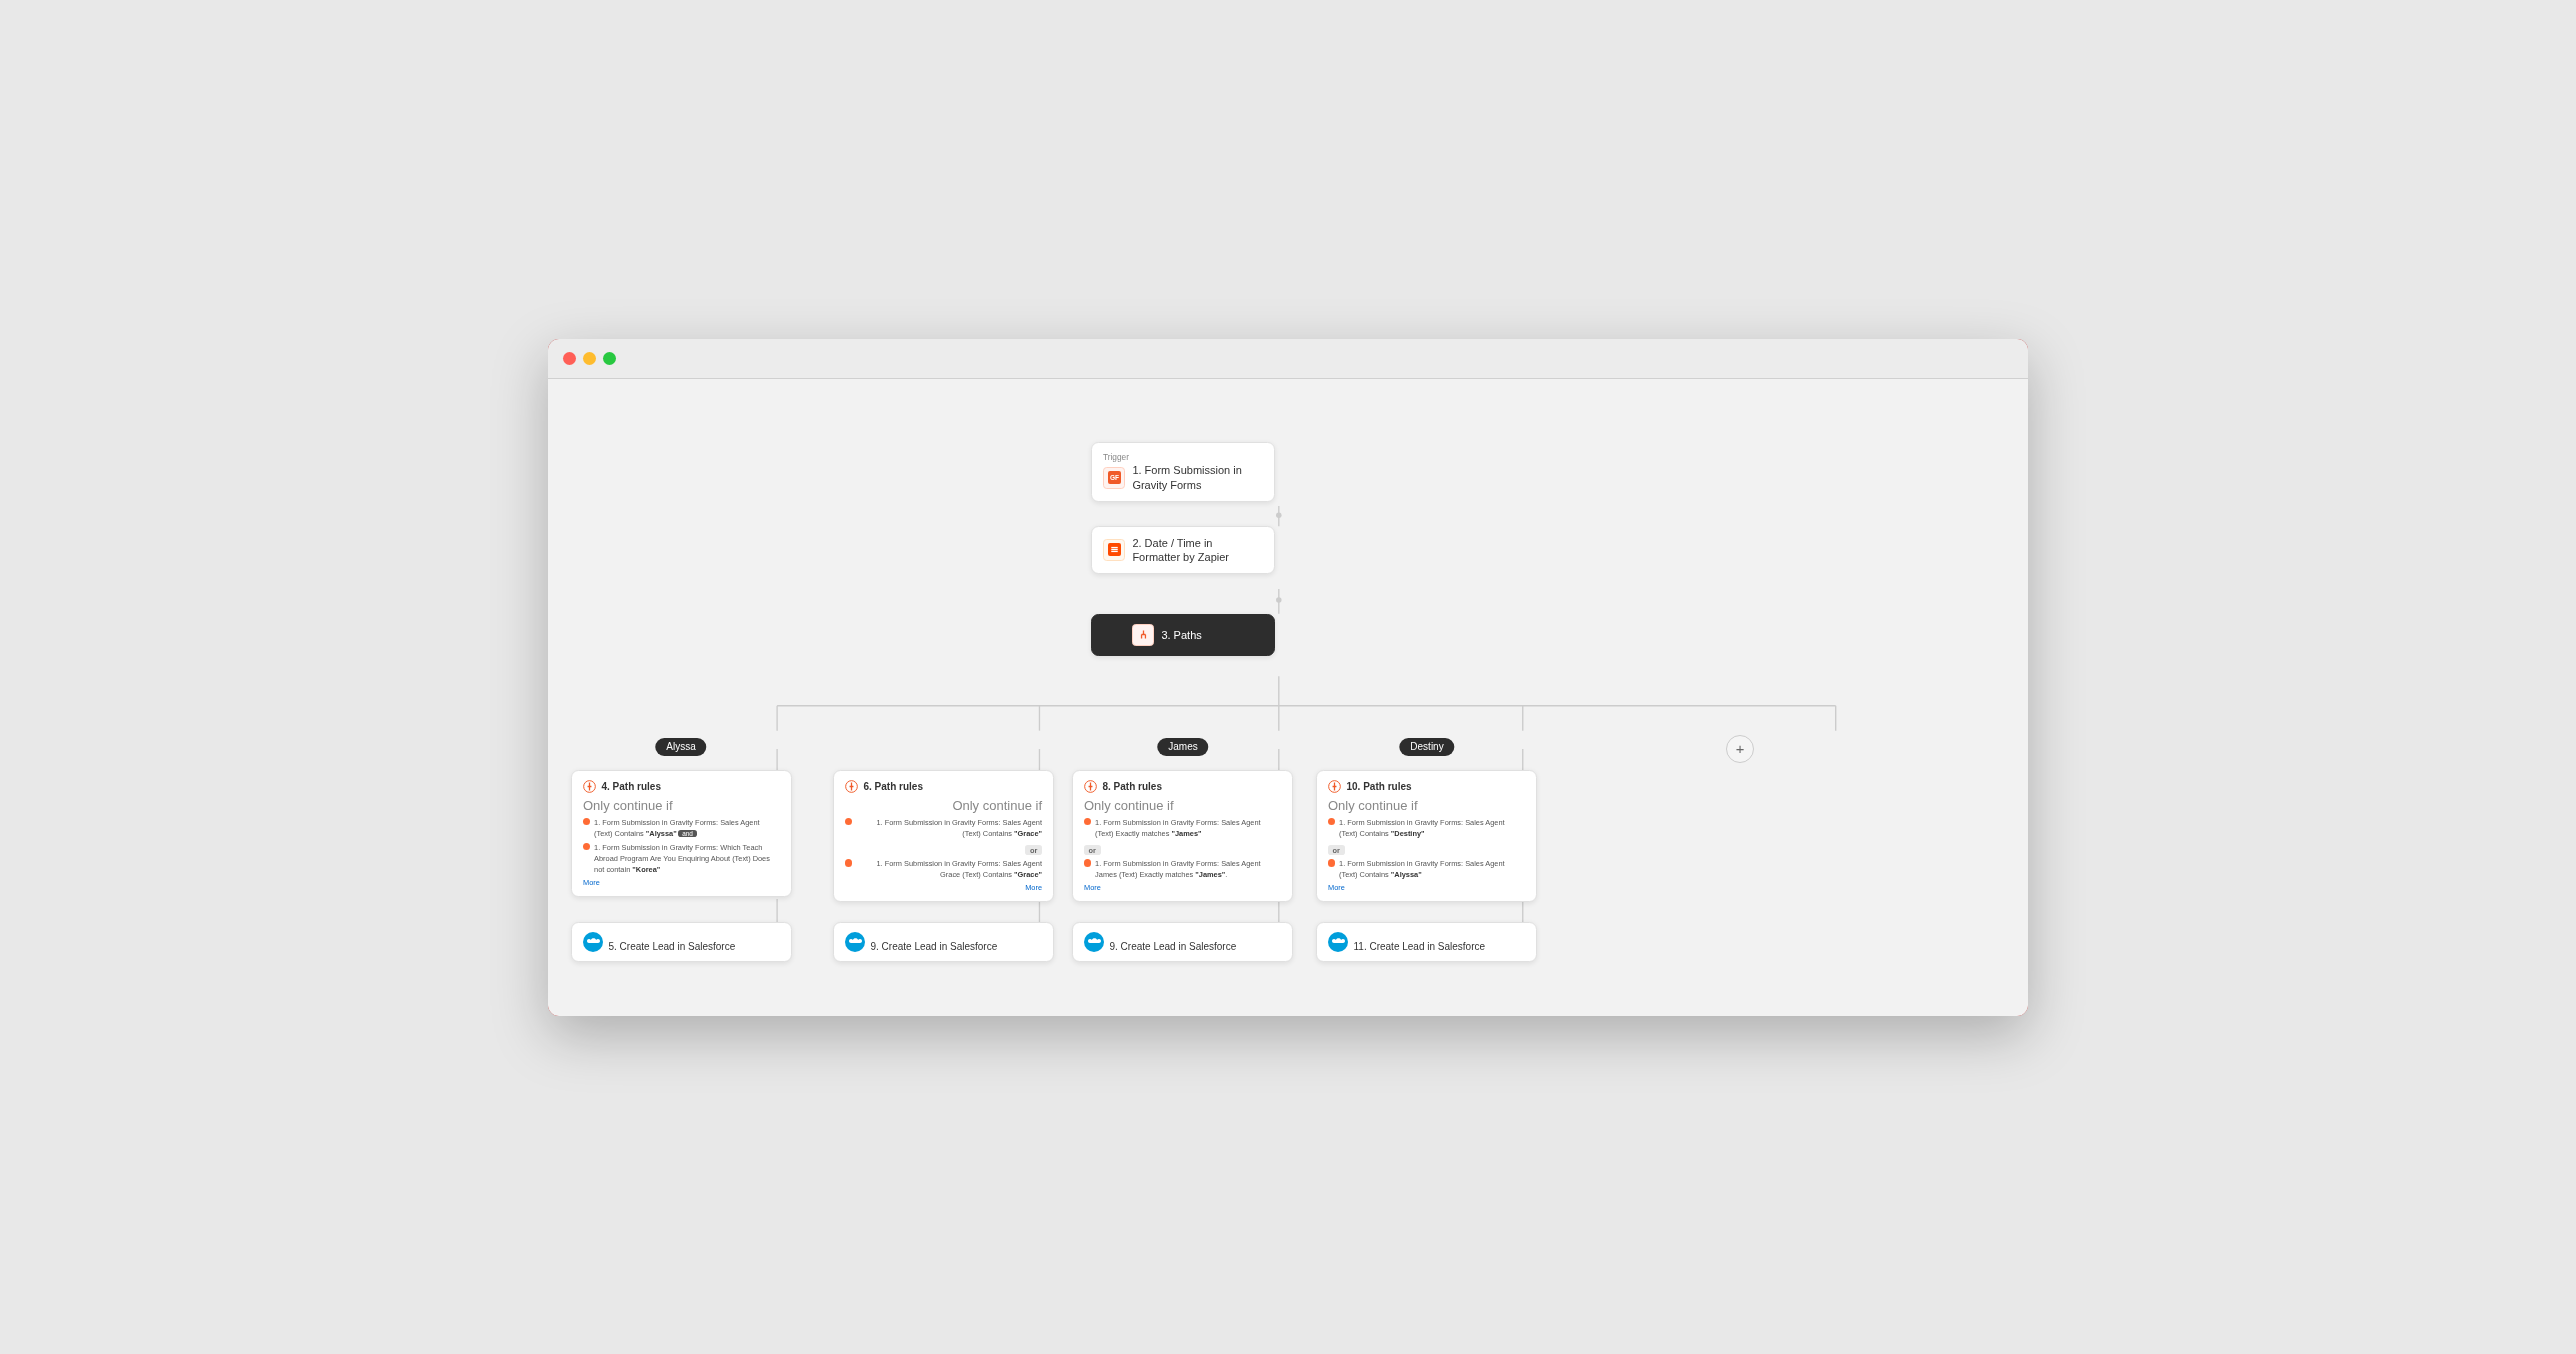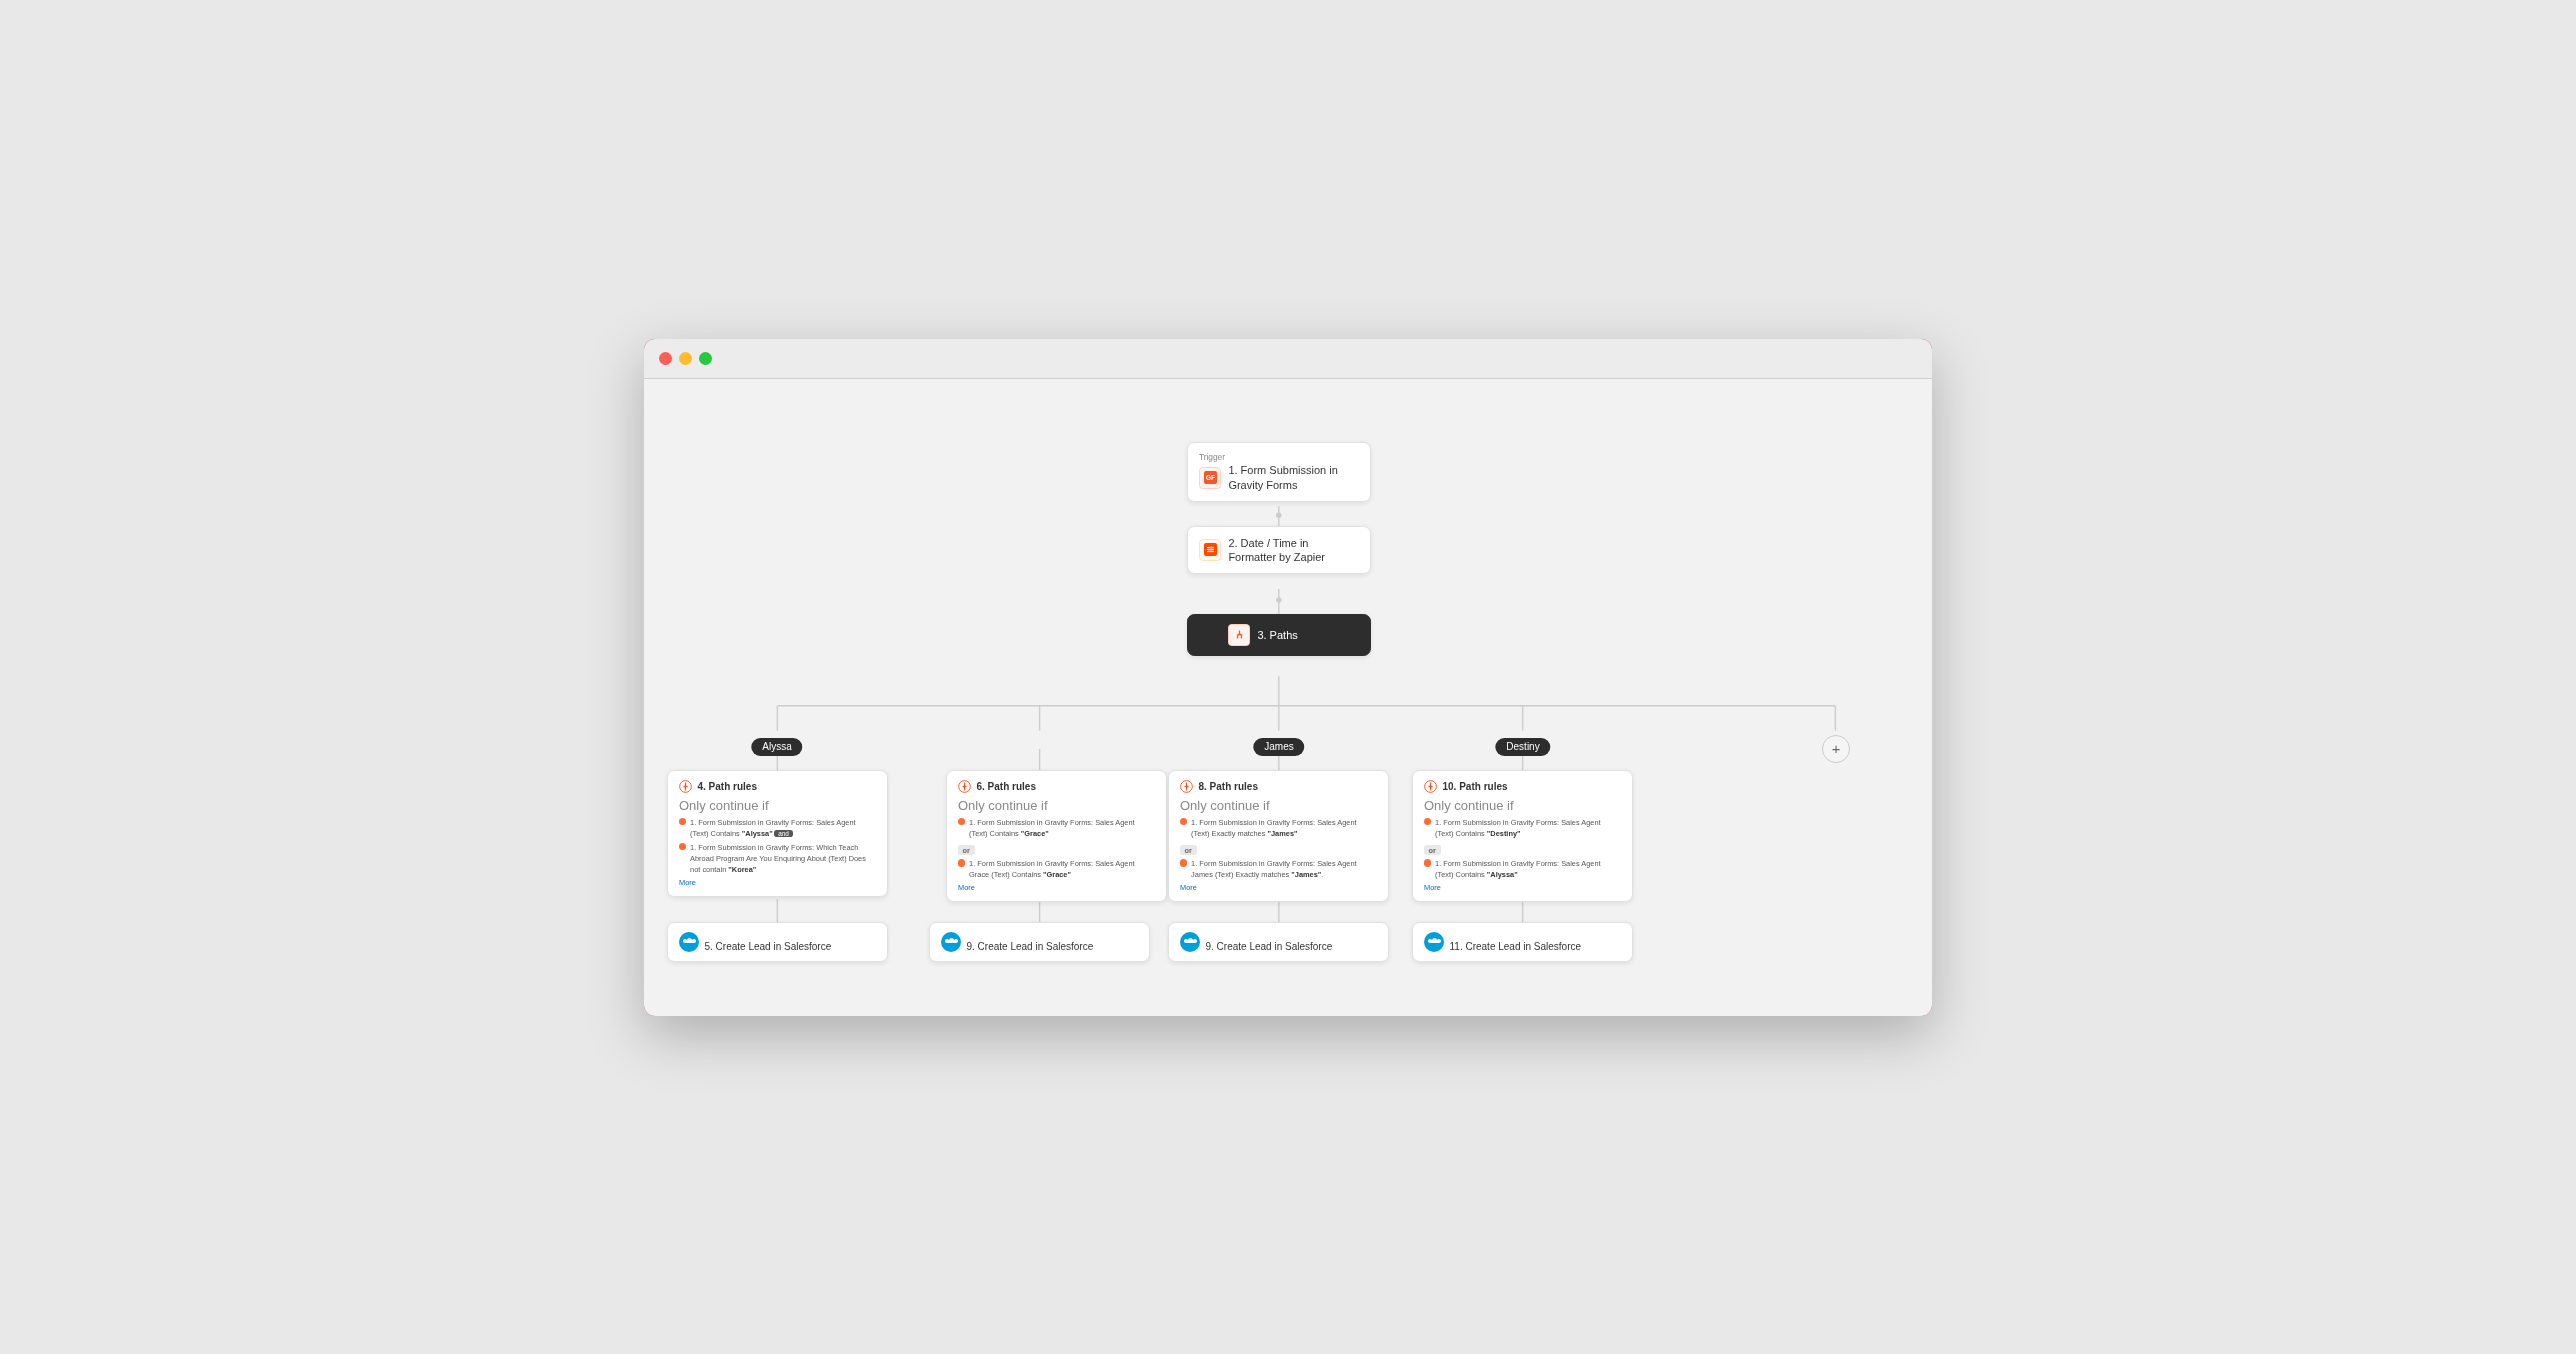--- a/index.html
+++ b/index.html
@@ -7,21 +7,21 @@
     body {
       background: #e8e8e8;
       font-family: -apple-system, BlinkMacSystemFont, 'Segoe UI', sans-serif;
       display: flex;
       justify-content: center;
       align-items: center;
       min-height: 100vh;
     }
 
     .window {
-      width: 1288px;
+      width: 1480px;
       height: 677px;
       background: #b91c1c;
       border-radius: 11px;
       box-shadow: 0 18.4px 55px rgba(0,0,0,0.25);
       overflow: hidden;
       position: relative;
     }
 
     .titlebar {
       height: 40px;
@@ -392,21 +392,21 @@
         <div class="icon-salesforce">
           <svg width="13" height="9.2" viewBox="0 0 20 14" fill="white">
               <path d="M10 2C8 2 6.5 3 6 4.5C5.5 3.5 4.5 3 3 3C1.3 3 0 4.3 0 6C0 7.7 1.3 9 3 9H17C18.7 9 20 7.7 20 6C20 4.3 18.7 3 17 3C15.5 3 14.5 3.5 14 4.5C13.5 3 12 2 10 2Z"></path>
             </svg>
         </div>
         <span>5. Create Lead in Salesforce</span>
       </div>
     </div>
 
     <div class="path-pill" style="left: 396px; top: 359px; margin-top: 36px;">Grace</div>
-    <div class="path-rule-node" style="left: 302px; top: 391px;">
+    <div class="path-rule-node" style="left: 285px; top: 391px; text-align: right;">
       <div class="path-rule-title">
         <svg width="13" height="13" viewBox="0 0 20 20">
             <path d="M10 4L10 16M7 10L13 10" stroke="#f05a28" stroke-width="2" fill="none"></path>
             <circle cx="10" cy="10" r="9" fill="none" stroke="#f05a28" stroke-width="1.5"></circle>
           </svg>
         <span>6. Path rules</span>
       </div>
       <div class="rule-condition-label">Only continue if</div>
       <div class="rule-condition">
         <span class="rule-dot"></span>

